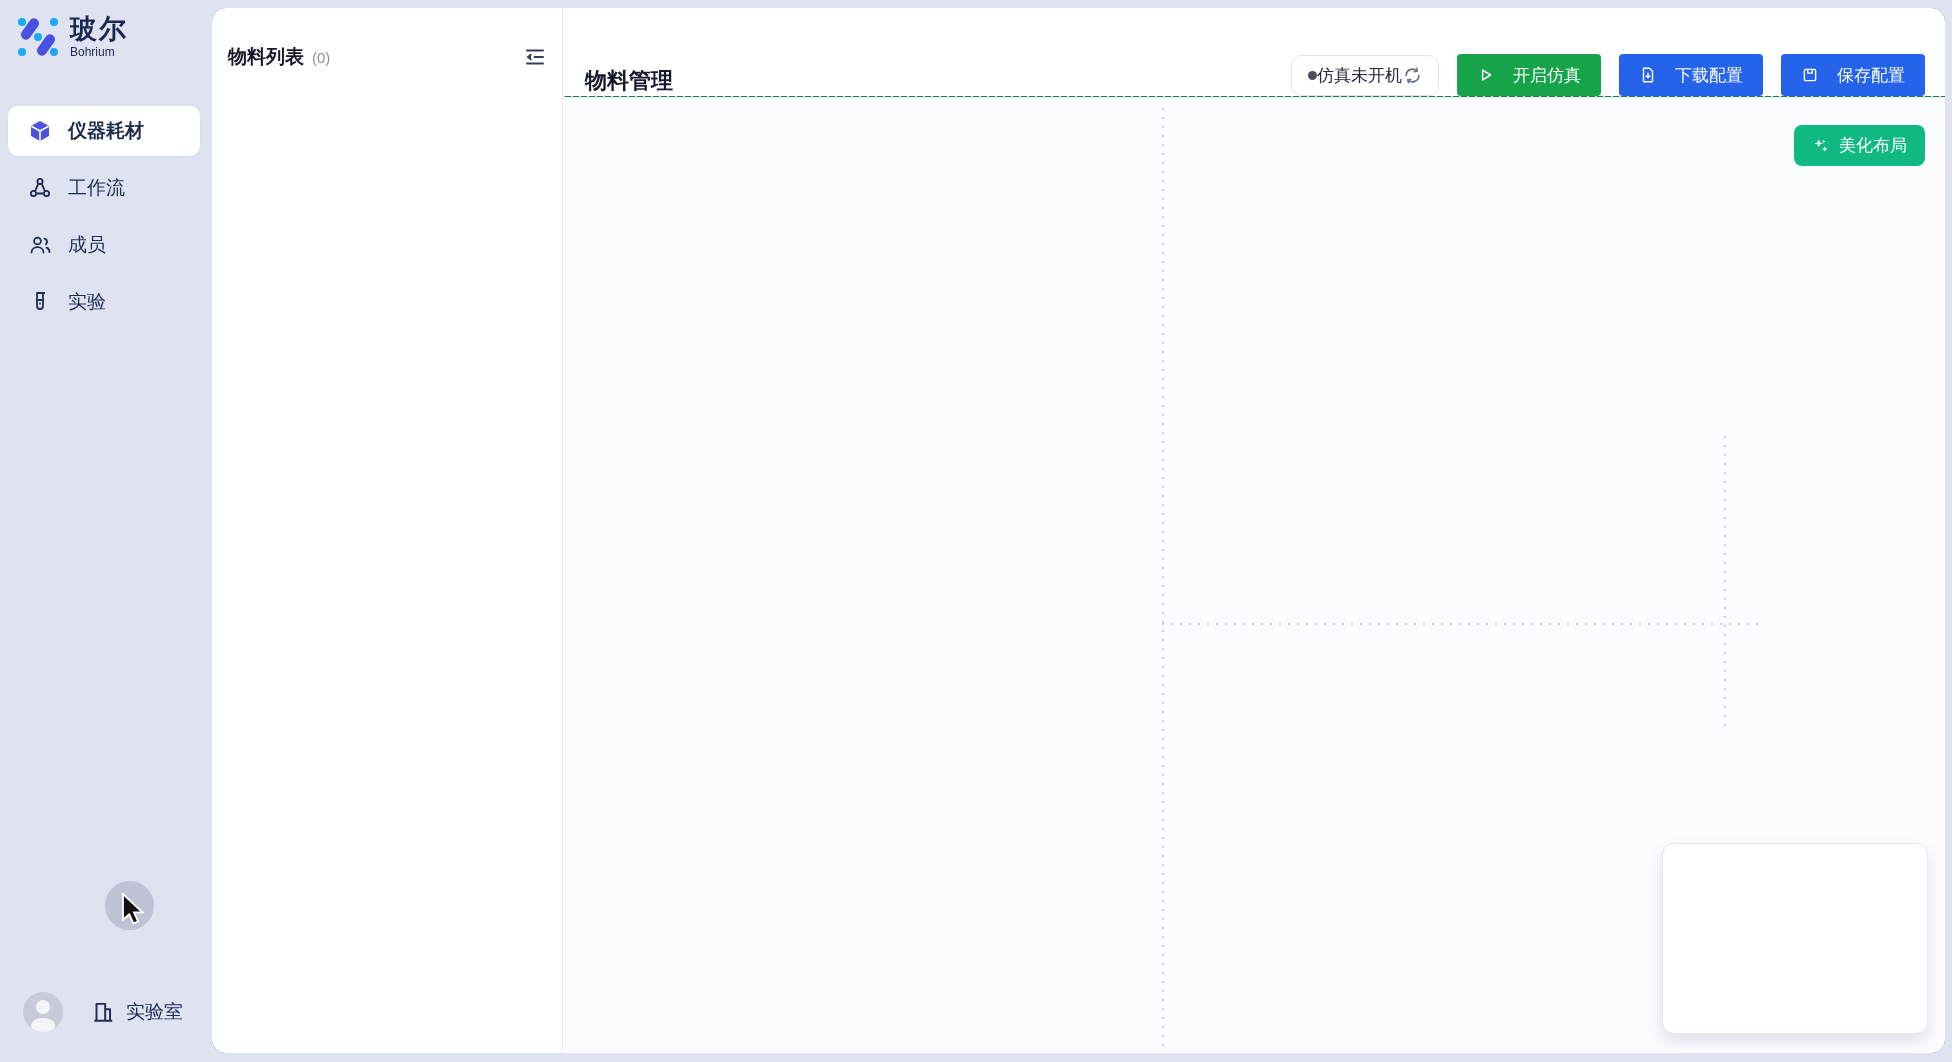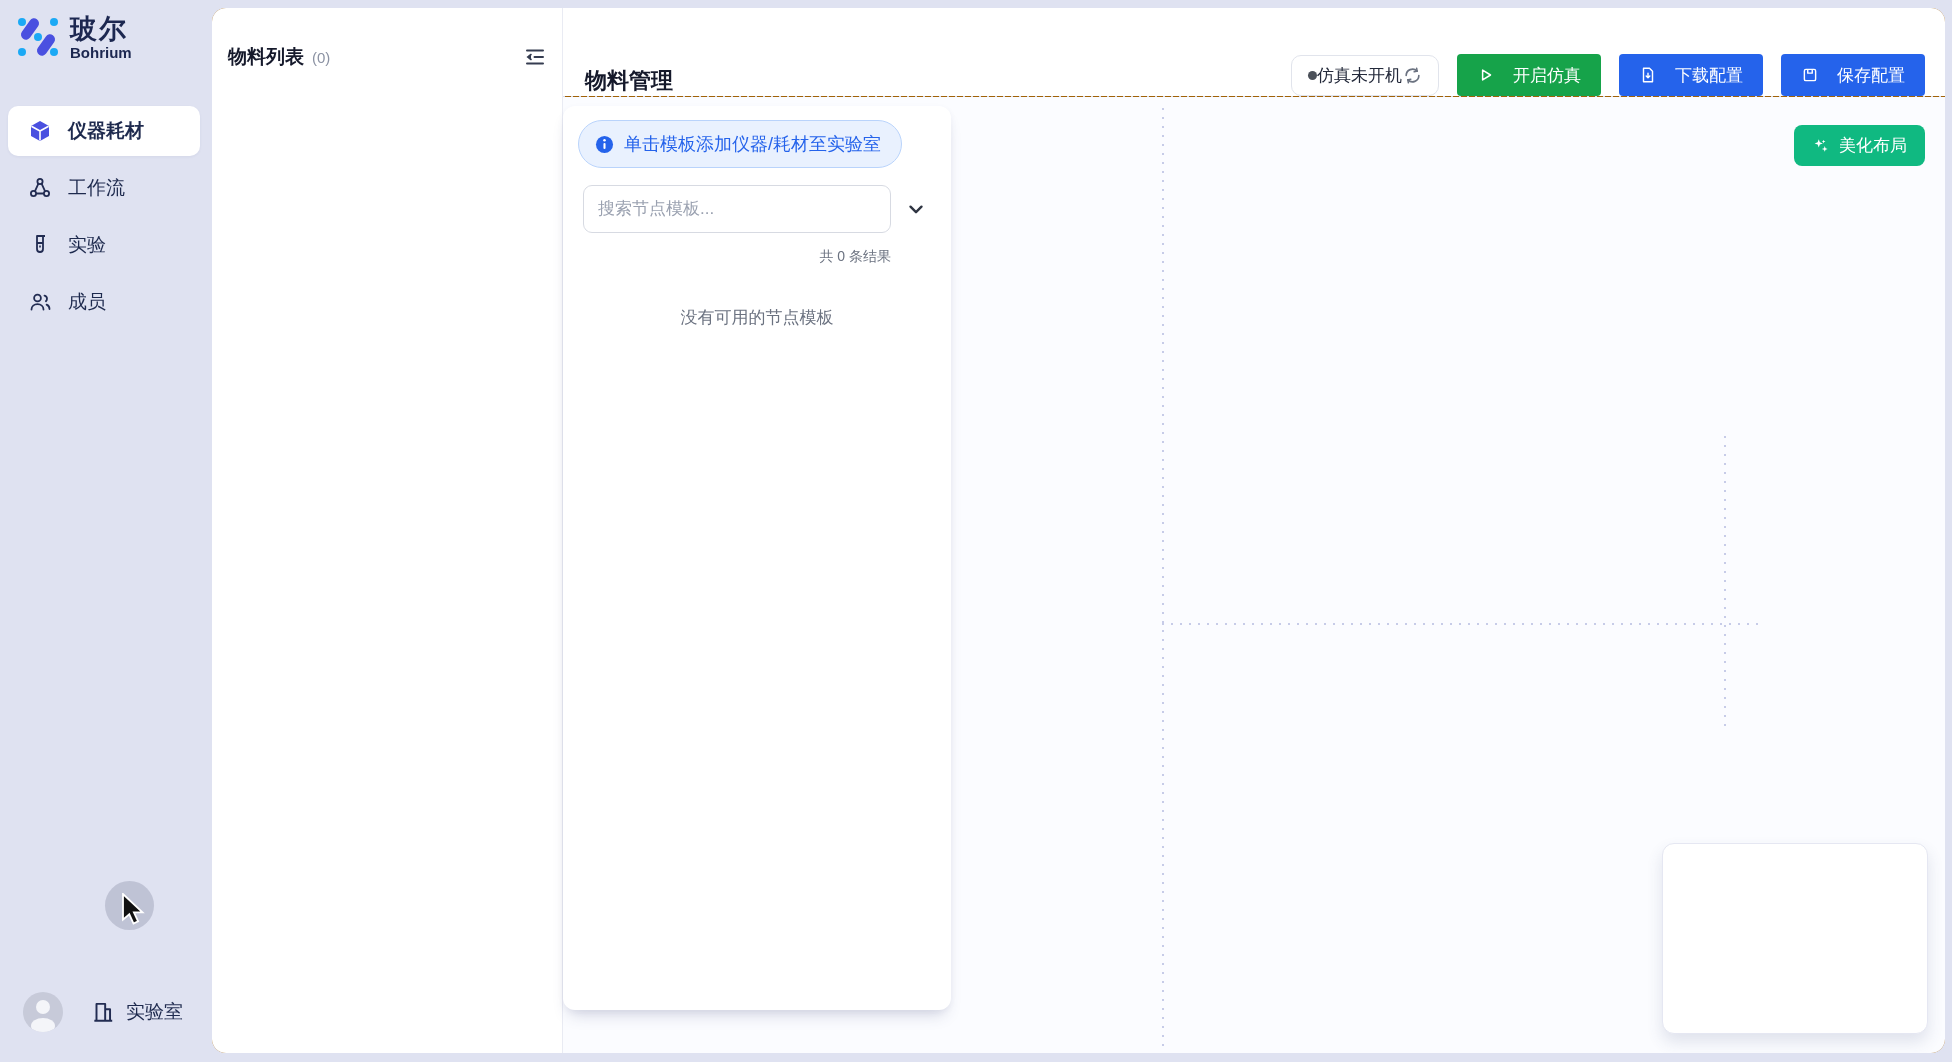--- a/index.html
+++ b/index.html
@@ -10,35 +10,35 @@
     font-family:"Liberation Sans","DejaVu Sans",sans-serif;
     color:#1e2a4e;
     overflow:hidden;
   }
 
   
   .sidebar { position:absolute; left:0; top:0; width:212px; height:1062px; }
   .logo { position:absolute; left:14px; top:13px; display:flex; align-items:center; gap:8px;justify-content:flex-end; }
   .logo-mark { width:48px; height:48px; }
   .logo-text .zh { font-size:27px; font-weight:bold; color:#1c2750; letter-spacing:2px; line-height:30px;}
-  .logo-text .en { font-size:15px; font-weight:bold; color:#1c2750; line-height:17px;}
+  .logo-text .en { font-size:12px; font-weight:normal; color:#1c2750; line-height:17px;}
   .nav { position:absolute; left:8px; top:106px; width:192px; display:flex; flex-direction:column; gap:7px; }
   .nav-item { height:50px; border-radius:10px; display:flex; align-items:center; gap:16px; padding-left:20px;
               font-size:19px; color:#1e2a4e; cursor:pointer; }
   .nav-item.active { background:#ffffff; font-weight:bold; box-shadow:0 1px 3px rgba(40,50,100,0.06); }
   .nav-item .ic { width:24px; height:24px; flex:0 0 24px; display:flex; align-items:center; justify-content:center; }
   .side-footer { position:absolute; left:0; bottom:0; width:244px; height:70px; }
   .avatar { position:absolute; left:23px; top:0px; width:40px; height:40px; border-radius:50%;
             background:#c7cad9; overflow:hidden; }
   .lab-entry { position:absolute; left:90px; top:7px; display:flex; align-items:center; gap:10px;
                font-size:19px; color:#1e2a4e; cursor:pointer; }
 
   
   .card { position:absolute; left:212px; top:8px; width:1733px; height:1045px;
-          background:#a16207; border-radius:14px; overflow:hidden; }
+          background:#15803d; border-radius:14px; overflow:hidden; }
 
   
   .list-panel { position:absolute; left:0; top:0; width:350px; height:100%; background:#fff; }
   .list-header { display:flex; align-items:center; padding:36px 14px 0 16px; }
   .list-title { font-size:19px; font-weight:bold; color:#15192b; }
   .list-count { font-size:15px; color:#8b92a3; margin-left:8px; }
   .list-header .spacer { flex:1; }
   .collapse-btn { width:26px; height:26px; display:flex; align-items:center; justify-content:center; cursor:pointer; }
   .v-divider { position:absolute; left:350px; top:0; width:1px; height:100%; background:#e9ebf3; }
 
@@ -136,35 +136,35 @@
           <circle cx="12" cy="5.5" r="2.6"></circle>
           <circle cx="5.5" cy="17.5" r="2.6"></circle>
           <circle cx="18.5" cy="17.5" r="2.6"></circle>
           <path d="M10.4 7.6L7 15.2M13.6 7.6L17 15.2M8.2 17.5h7.6"></path>
         </svg>
       </span>
       <span>工作流</span>
     </div>
     <div class="nav-item">
       <span class="ic">
-        <svg width="24" height="24" viewBox="0 0 24 24" fill="none" stroke="#222c52" stroke-width="1.8" stroke-linejoin="round">
-          <path d="M9 3h6v13a3 3 0 01-3 3 3 3 0 01-3-3zM9 3h8M9 10h6M11.2 13.5h1.6"></path>
-        </svg>
-      </span>
-      <span>实验</span>
-    </div>
-    <div class="nav-item">
-      <span class="ic">
         <svg width="24" height="24" viewBox="0 0 24 24" fill="none" stroke="#222c52" stroke-width="1.8" stroke-linecap="round">
           <circle cx="9.5" cy="8" r="3.4"></circle>
           <path d="M3.5 19.5c0-3.3 2.7-5.4 6-5.4s6 2.1 6 5.4"></path>
           <path d="M16.5 5.6c1.5.4 2.5 1.6 2.5 3.1 0 1-.4 1.9-1.1 2.5M18.6 14.6c1.9.8 2.9 2.4 2.9 4.4"></path>
         </svg>
       </span>
       <span>成员</span>
+    </div>
+    <div class="nav-item">
+      <span class="ic">
+        <svg width="24" height="24" viewBox="0 0 24 24" fill="none" stroke="#222c52" stroke-width="1.8" stroke-linejoin="round">
+          <path d="M9 3h6v13a3 3 0 01-3 3 3 3 0 01-3-3zM9 3h8M9 10h6M11.2 13.5h1.6"></path>
+        </svg>
+      </span>
+      <span>实验</span>
     </div>
   </div>
 
   <div class="side-footer">
     <div class="avatar">
       <svg width="40" height="40" viewBox="0 0 40 40">
         <circle cx="20" cy="15" r="7" fill="#f4f5f9"></circle>
         <ellipse cx="20" cy="34" rx="12" ry="8" fill="#f4f5f9"></ellipse>
       </svg>
     </div>
@@ -238,42 +238,20 @@
         </button>
       </div>
     </div>
     <div class="hdr-sep"></div>
 
     <div class="canvas">
       <div class="guide-v" id="guide-left"></div>
       <div class="guide-v" id="guide-right"></div>
       <div class="guide-h" id="guide-mid"></div>
 
-      <div class="tpl-panel">
-        <div class="banner">
-          <span style="display:flex;">
-            <svg width="19" height="19" viewBox="0 0 20 20">
-              <circle cx="10" cy="10" r="9" fill="#2563eb"></circle>
-              <rect x="8.9" y="8.4" width="2.2" height="6.4" rx="1.1" fill="#fff"></rect>
-              <circle cx="10" cy="5.6" r="1.35" fill="#fff"></circle>
-            </svg>
-          </span>
-          <span>单击模板添加仪器/耗材至实验室</span>
-        </div>
-        <div class="search-row">
-          <input class="search-input" type="text" placeholder="搜索节点模板..." style="">
-          <span class="chevron">
-            <svg width="22" height="22" viewBox="0 0 24 24" fill="none" stroke="#2f3542" stroke-width="2.6" stroke-linecap="round" stroke-linejoin="round">
-              <path d="M6 9.5l6 6 6-6"></path>
-            </svg>
-          </span>
-        </div>
-        <div class="result-count">共 0 条结果</div>
-        <div class="empty-text">没有可用的节点模板</div>
-      </div>
 
       <button class="beautify-btn">
         <span style="display:flex;">
           <svg width="18" height="18" viewBox="0 0 24 24" fill="#fff">
             <path d="M9 3l1.4 4.1L14.5 8.5l-4.1 1.4L9 14l-1.4-4.1L3.5 8.5l4.1-1.4z"></path>
             <path d="M17 12l1 2.9 2.9 1-2.9 1-1 2.9-1-2.9-2.9-1 2.9-1z"></path>
             <path d="M15.5 3.5l.7 1.8 1.8.7-1.8.7-.7 1.8-.7-1.8-1.8-.7 1.8-.7z"></path>
           </svg>
         </span>
         <span>美化布局</span>

